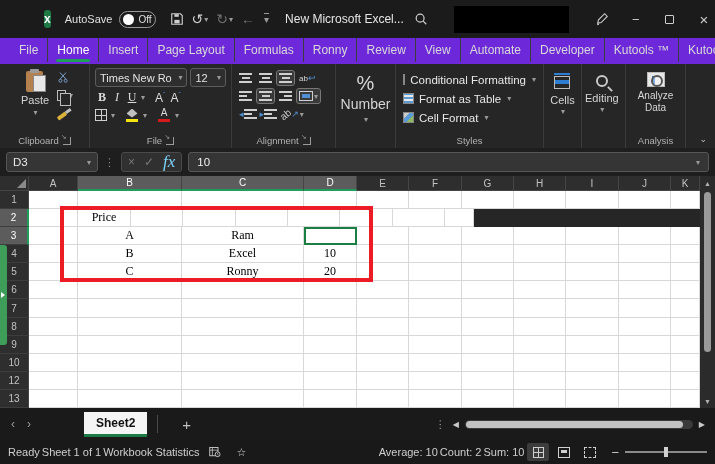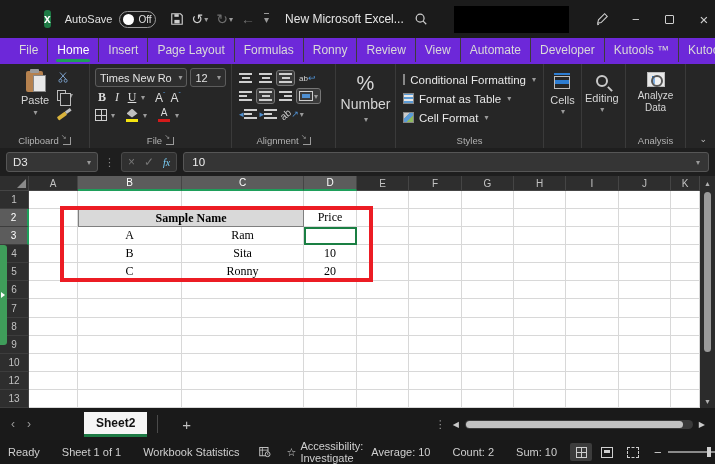--- a/index.html
+++ b/index.html
@@ -98,21 +98,21 @@
   .an-icon::after{content:"";position:absolute;right:1px;top:2px;width:8px;height:8px;border:2px solid #555;border-radius:50%;background:rgba(255,255,255,.4);}
   .collapse{position:absolute;right:8px;bottom:4px;color:#bdbdbd;font-size:9px;}
 
   
   #formulabar{position:absolute;left:0;top:148px;width:715px;height:28px;background:#1e1e1e;display:flex;align-items:center;padding:0 6px;gap:6px;}
   .namebox{width:92px;height:20px;background:#353535;border:1px solid #565656;border-radius:3px;display:flex;align-items:center;
            justify-content:space-between;padding:0 6px;color:#e8e8e8;font-size:11.5px;}
   .vdots{color:#8a8a8a;font-size:11px;}
   .fxgroup{height:20px;background:#303030;border:1px solid #4a4a4a;border-radius:3px;display:flex;align-items:center;padding:0 6px;gap:9px;}
   .fx-x,.fx-check{color:#777;font-size:12px;}
-  .fx-label{color:#7dd3fc;font-style:italic;font-family:"Liberation Serif",serif;font-size:10px;}
+  .fx-label{color:#7dd3fc;font-style:italic;font-family:"Liberation Serif",serif;font-size:17px;}
   .formula-input{flex:1;height:20px;background:#353535;border:1px solid #565656;border-radius:3px;display:flex;align-items:center;
                  justify-content:space-between;padding:0 8px;color:#f0f0f0;font-size:11.5px;}
 
   
   #grid{position:absolute;left:0;top:176px;width:715px;height:232px;background:#262626;}
   #gridbody{position:absolute;left:0;top:0;width:700px;height:232px;display:flex;flex-direction:column;}
   .grow{display:flex;flex:1;}
   .ghead{flex:none;height:15px;}
   .gcorner{width:29px;background:#2e2e2e;border-right:1px solid #454545;border-bottom:1px solid #454545;position:relative;}
   .gcorner::after{content:"";position:absolute;right:2px;bottom:2px;border-left:9px solid transparent;border-bottom:9px solid #8a8a8a;}
@@ -143,21 +143,21 @@
   .addsheet{color:#c0c0c0;font-size:15px;padding:0 14px;}
   .hs-area{margin-left:auto;display:flex;align-items:center;gap:6px;padding-right:10px;}
   .hdots{color:#9a9a9a;font-size:11px;letter-spacing:1px;}
   .harr{color:#c9c9c9;font-size:8px;}
   .htrack{width:228px;height:9px;background:#3a3a3a;border-radius:5px;display:flex;align-items:center;padding:0 1px;}
   .hthumb{width:96%;height:7px;background:#c2c2c2;border-radius:4px;}
 
   
   #statusbar{position:absolute;left:0;top:440px;width:715px;height:24px;background:#191919;display:flex;align-items:center;
              font-size:11px;color:#cfcfcf;padding:0 8px;gap:0;}
-  .sb{padding:0 11px;white-space:nowrap;}
+  .sb{padding:0 1px;white-space:nowrap;}
   .sb:first-child{padding-left:0;}
   .sb-icon{font-size:11px;color:#cfcfcf;padding:0 8px;display:flex;align-items:center;gap:4px;}
   .acc-person{font-size:11px;}
   .sb-right{margin-left:auto;display:flex;align-items:center;}
   .vicon{width:22px;height:18px;display:flex;align-items:center;justify-content:center;margin:0 2px;}
   .vicon.active{background:#3c3c3c;border-radius:2px;}
   .vi-normal{width:11px;height:11px;border:1px solid #cfcfcf;background:
       linear-gradient(#cfcfcf 0 0) 50% 0/1px 100% no-repeat,
       linear-gradient(#cfcfcf 0 0) 0 50%/100% 1px no-repeat;}
   .vi-layout{width:12px;height:11px;border:1px solid #cfcfcf;position:relative;}
@@ -503,21 +503,20 @@
           <div class="gcell" style="width: 53px;"></div>
           <div class="gcell" style="width: 52px;"></div>
           <div class="gcell" style="width: 52px;"></div>
           <div class="gcell" style="width: 53px;"></div>
           <div class="gcell" style="width: 52px;"></div>
           <div class="gcell" style="width: 29px;"></div>
         </div>
         <div class="grow">
           <div class="grh sel">2</div>
           <div class="gcell" style="width: 49px;"></div>
-          <div class="gcell merged" style="width: 226px;">Sample Name</div>
           <div class="gcell" style="width: 53px;">Price</div>
           <div class="gcell" style="width: 52px;"></div>
           <div class="gcell" style="width: 53px;"></div>
           <div class="gcell" style="width: 52px;"></div>
           <div class="gcell" style="width: 52px;"></div>
           <div class="gcell" style="width: 53px;"></div>
           <div class="gcell" style="width: 52px;"></div>
           <div class="gcell" style="width: 29px;"></div>
         </div>
         <div class="grow">
@@ -531,21 +530,21 @@
           <div class="gcell" style="width: 52px;"></div>
           <div class="gcell" style="width: 52px;"></div>
           <div class="gcell" style="width: 53px;"></div>
           <div class="gcell" style="width: 52px;"></div>
           <div class="gcell" style="width: 29px;"></div>
         </div>
         <div class="grow">
           <div class="grh">4</div>
           <div class="gcell" style="width: 49px;"></div>
           <div class="gcell" style="width: 104px;">B</div>
-          <div class="gcell" style="width: 122px;">Sita</div>
+          <div class="gcell" style="width: 122px;">Excel</div>
           <div class="gcell" style="width: 53px;">10</div>
           <div class="gcell" style="width: 52px;"></div>
           <div class="gcell" style="width: 53px;"></div>
           <div class="gcell" style="width: 52px;"></div>
           <div class="gcell" style="width: 52px;"></div>
           <div class="gcell" style="width: 53px;"></div>
           <div class="gcell" style="width: 52px;"></div>
           <div class="gcell" style="width: 29px;"></div>
         </div>
         <div class="grow">
@@ -696,21 +695,20 @@
     <span class="sb-icon">
       <svg class="ic" width="12" height="12" viewBox="0 0 16 16">
           <rect x="1" y="2" width="11" height="11" fill="none" stroke="#cfcfcf" stroke-width="1.2"></rect>
           <path d="M1 5.5h11M4.5 2v11" stroke="#cfcfcf" stroke-width="1"></path>
           <circle cx="11.5" cy="11" r="3.2" fill="#191919" stroke="#cfcfcf" stroke-width="1.2"></circle>
           <path d="M11.5 9.4v1.8l1.2.7" fill="none" stroke="#cfcfcf" stroke-width="1"></path>
         </svg>
     </span>
     <span class="sb-icon">
       <span class="acc-person">☆</span>
-      <span>Accessibility: Investigate</span>
     </span>
     <div class="sb-right">
       <span class="sb">Average: 10</span>
       <span class="sb">Count: 2</span>
       <span class="sb">Sum: 10</span>
       <span class="vicon active">
           <span class="vi-normal"></span>
         </span>
       <span class="vicon">
           <span class="vi-layout"></span>

